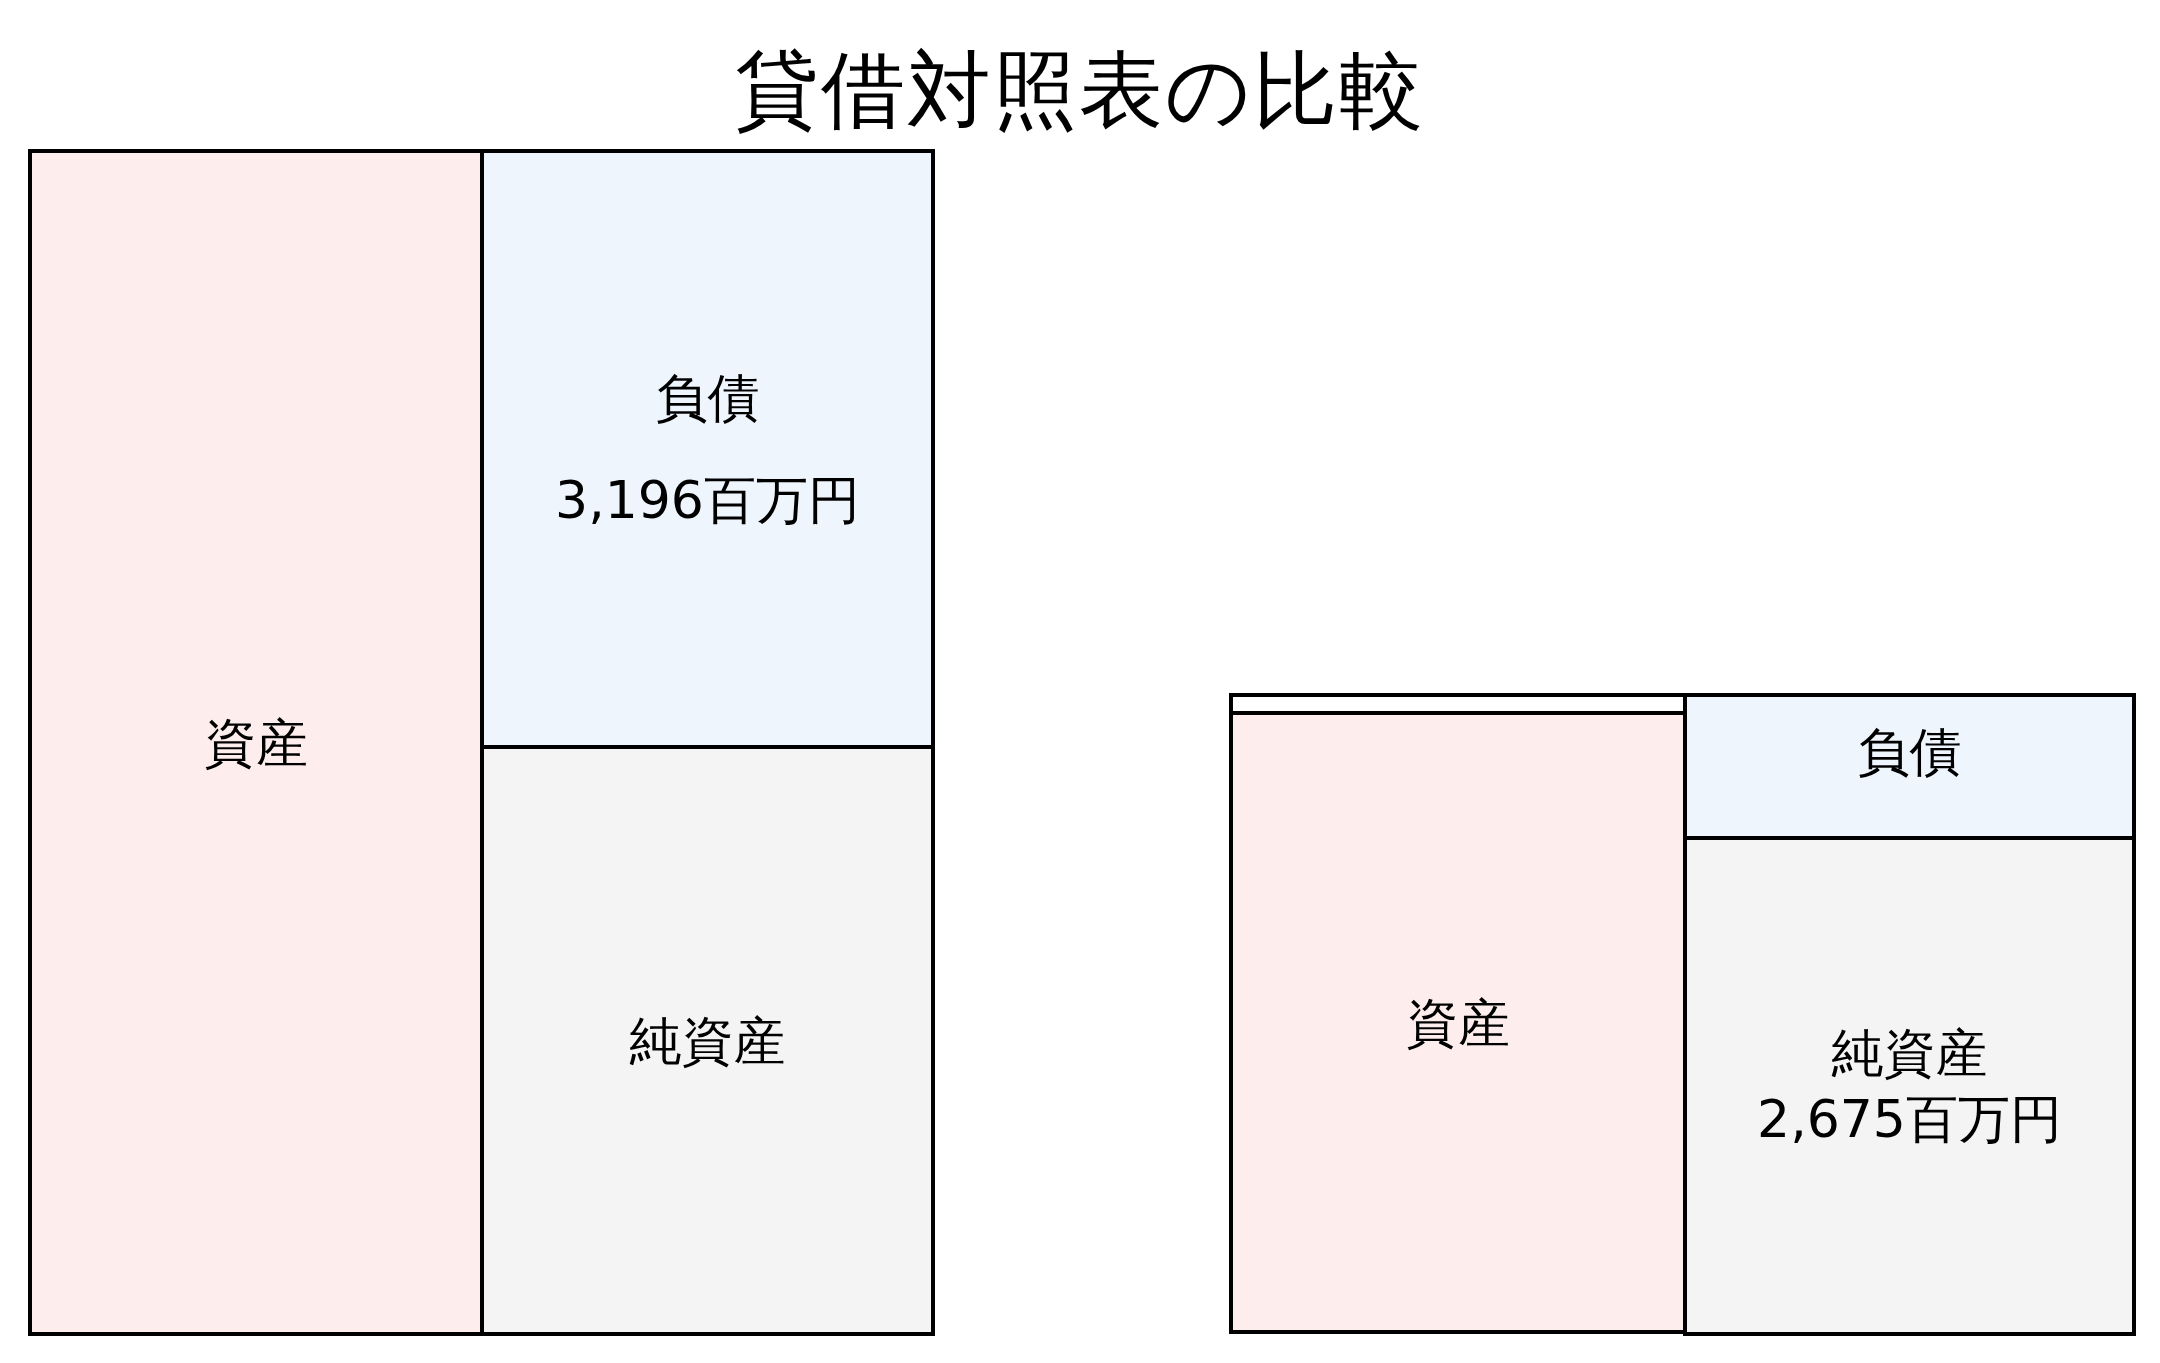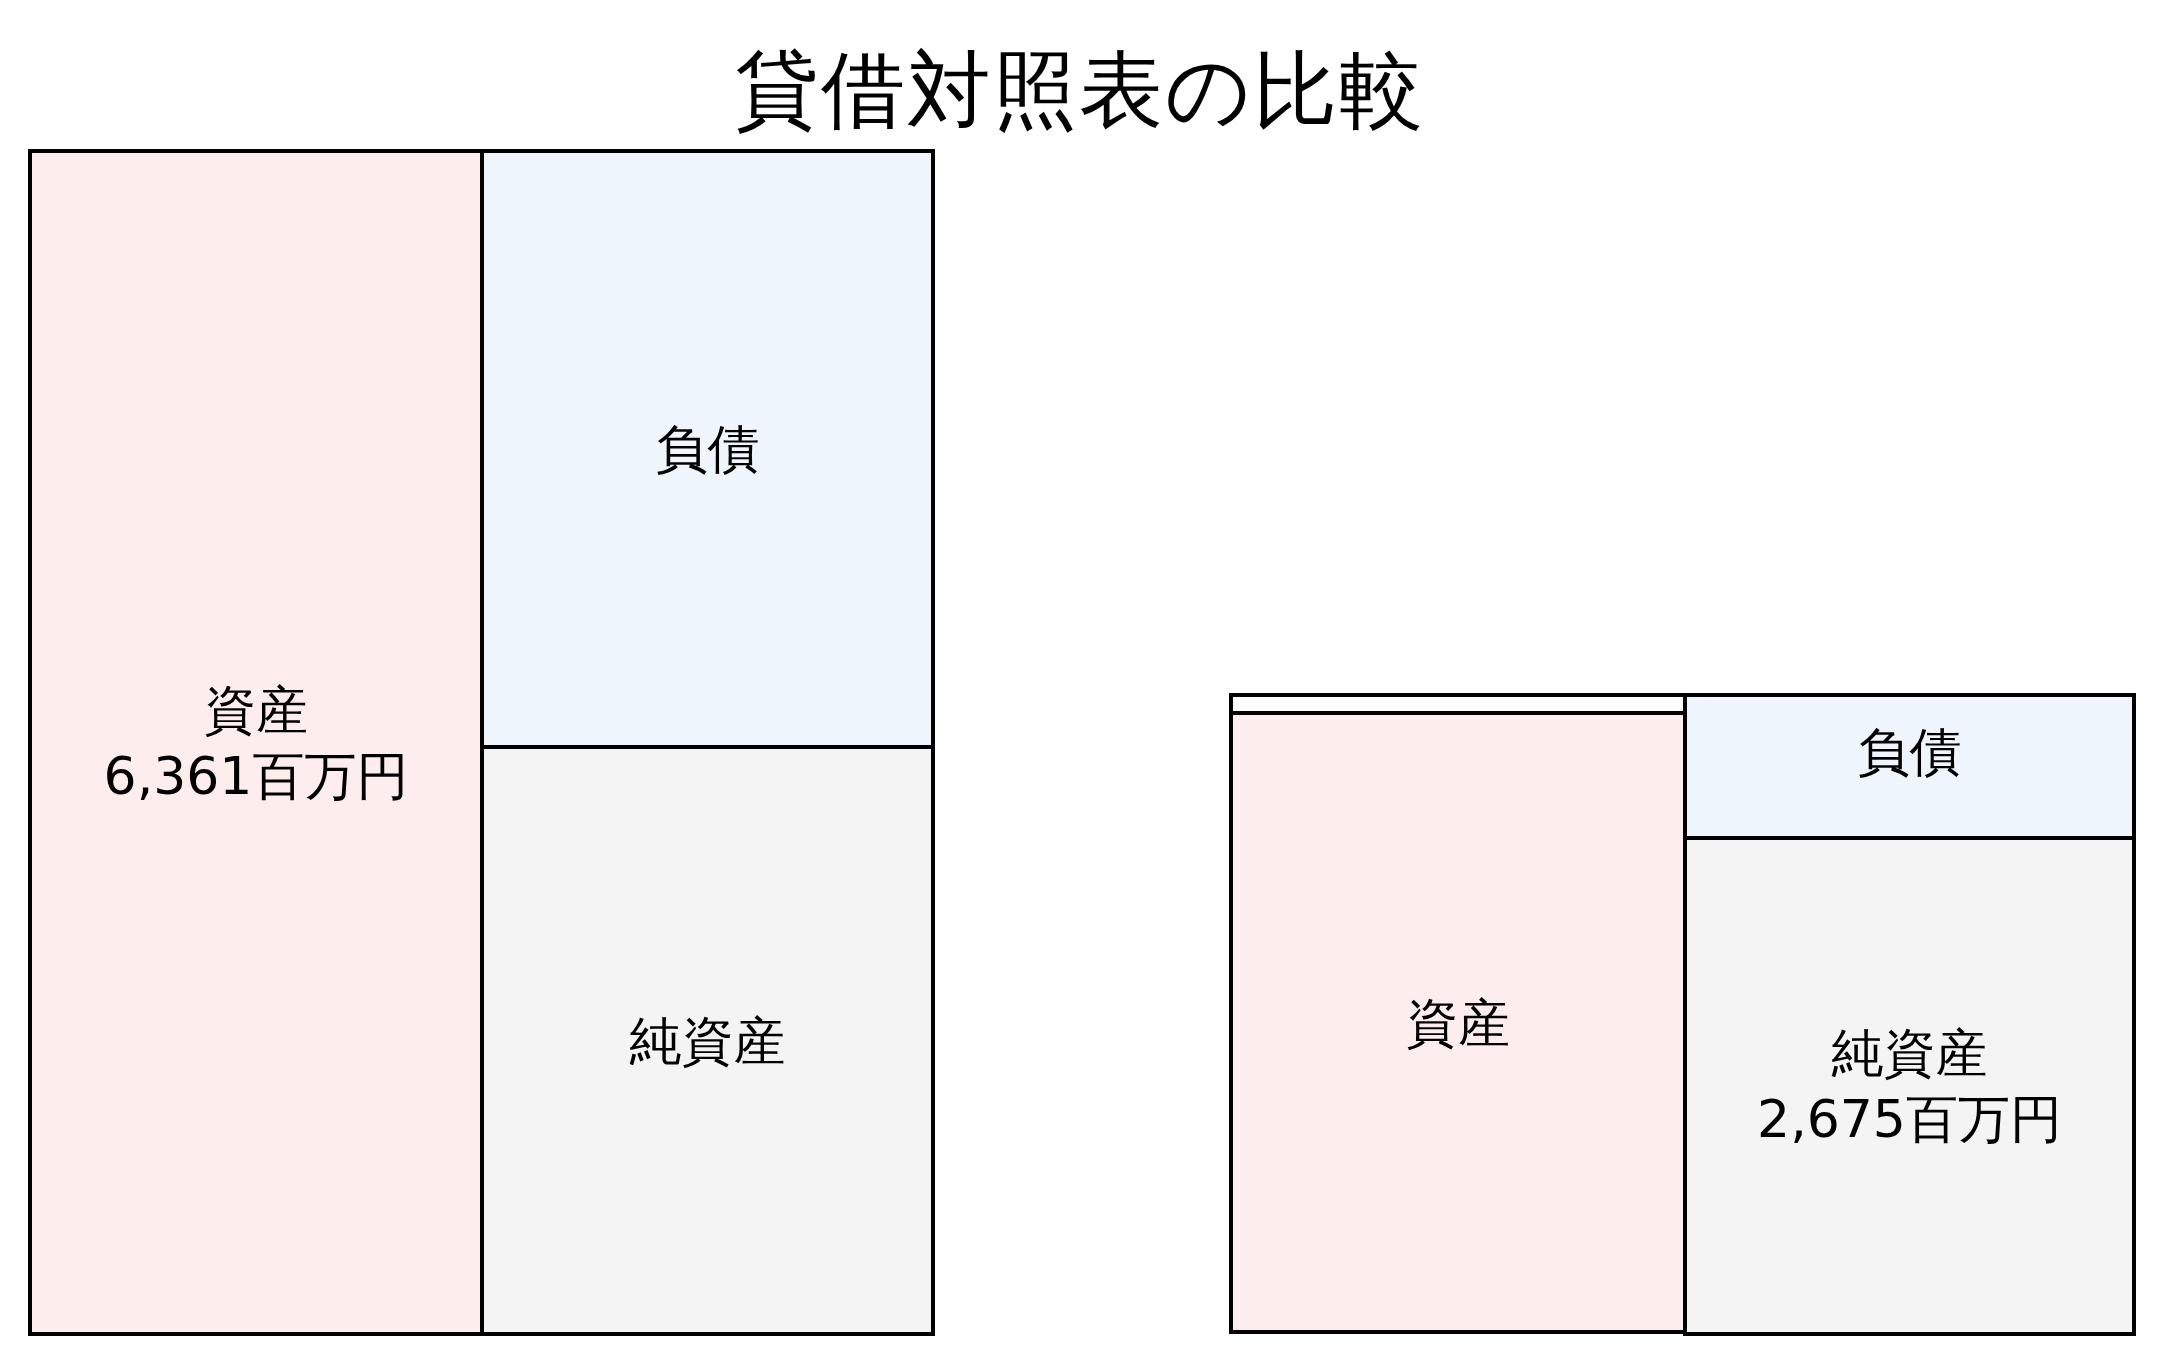--- a/index.html
+++ b/index.html
@@ -17,24 +17,24 @@
     .blank { background: #ffffff; }
   </style>
 </head>
 <body>
 
 <div class="title">貸借対照表の比較</div>
 
 <div>
   <div class="box asset" style="left:28px; top:149px; width:456px; height:1187px;">
     <div class="lbl">資産</div>
-    <div class="lbl">6,361百万円</div>
   </div>
   <div class="box liab" style="left:480px; top:149px; width:455px; height:600px;">
     <div class="lbl">負債</div>
+    <div class="lbl">3,196百万円</div>
   </div>
   <div class="box equity" style="left:480px; top:745px; width:455px; height:591px;">
     <div class="lbl">純資産</div>
   </div>
 </div>
 
 <div>
   <div class="box blank" style="left:1229px; top:693px; width:458px; height:22px;"></div>
   <div class="box asset" style="left:1229px; top:711px; width:458px; height:623px;">
     <div class="lbl">資産</div>

